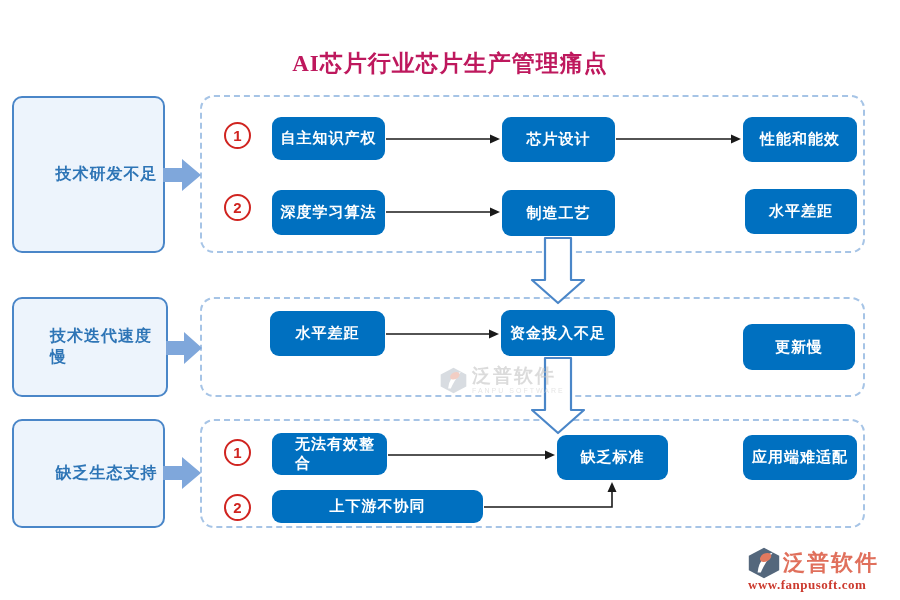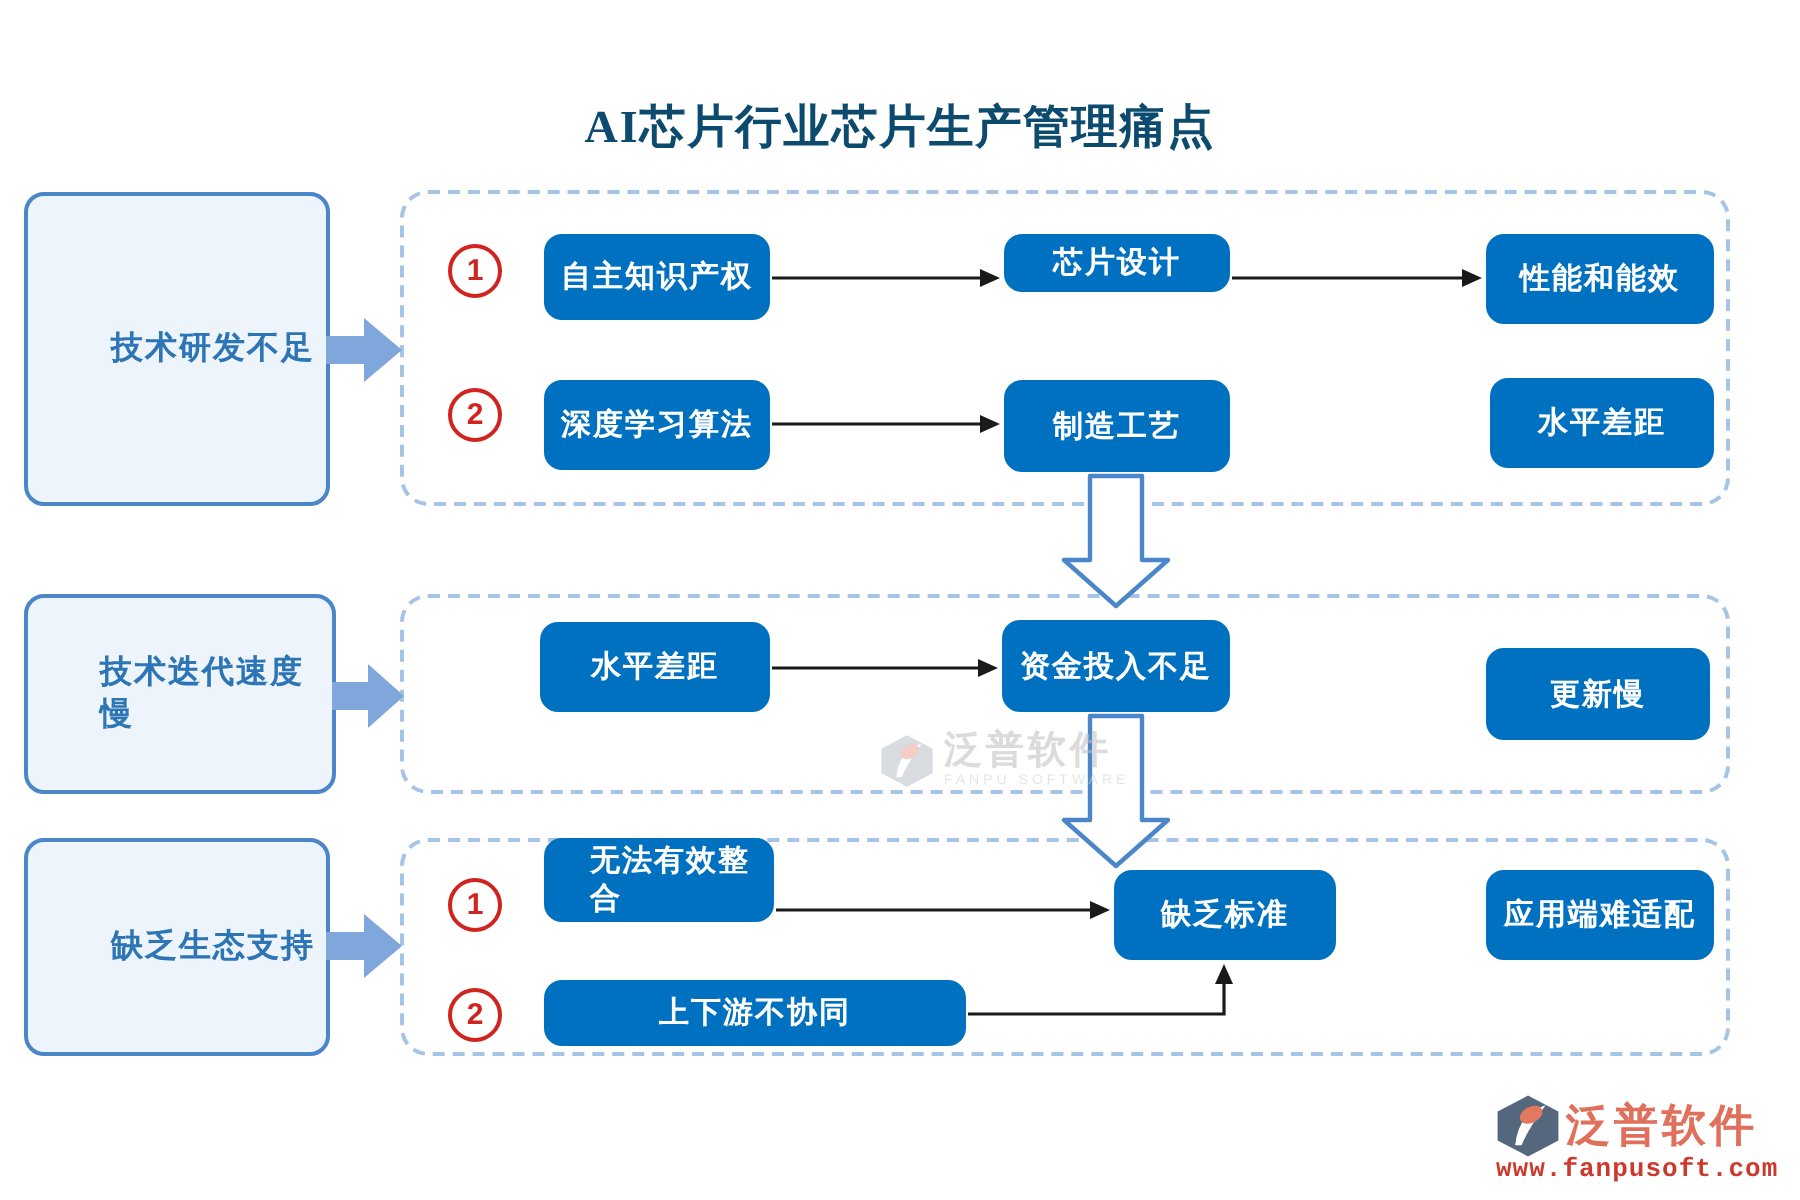--- a/index.html
+++ b/index.html
@@ -4,21 +4,21 @@
 <style>
   html,body{margin:0;padding:0;}
   body{
     width:900px;height:600px;position:relative;background:#ffffff;overflow:hidden;
     font-family:"Liberation Sans","DejaVu Sans",sans-serif;
   }
   .abs{position:absolute;box-sizing:border-box;}
   .title{
     left:0;top:48px;width:900px;text-align:center;
     font-family:"Liberation Serif","DejaVu Serif",serif;
-    font-weight:bold;font-size:23px;color:#0c4a6e;letter-spacing:1px;
+    font-weight:bold;font-size:23px;color:#be185d;letter-spacing:1px;
   }
   .panel{
     border:2px dashed #a6c4e6;border-radius:14px;background:transparent;
   }
   .category{
     background:#edf4fc;border:2px solid #4a86c8;border-radius:10px;
     display:flex;align-items:center;justify-content:center;
     color:#2e75b6;font-weight:bold;font-size:16px;letter-spacing:1px;padding-left:36px;
   }
   .node{
@@ -87,21 +87,21 @@
 
 <div class="abs badge" style="left:224px;top:122px;">
     <span>1</span>
   </div>
 <div class="abs badge" style="left:224px;top:194px;">
     <span>2</span>
   </div>
 <div class="abs node" style="left:272px;top:117px;width:113px;height:43px;">
     <span>自主知识产权</span>
   </div>
-<div class="abs node" style="left:502px;top:117px;width:113px;height:29px;text-align:right;">
+<div class="abs node" style="left:502px;top:117px;width:113px;height:45px;text-align:right;">
     <span>芯片设计</span>
   </div>
 <div class="abs node" style="left:743px;top:117px;width:114px;height:45px;align-items:center;">
     <span>性能和能效</span>
   </div>
 <div class="abs node" style="left:272px;top:190px;width:113px;height:45px;">
     <span>深度学习算法</span>
   </div>
 <div class="abs node" style="left:502px;top:190px;width:113px;height:46px;">
     <span>制造工艺</span>
@@ -119,21 +119,21 @@
 <div class="abs node" style="left:743px;top:324px;width:112px;height:46px;">
     <span>更新慢</span>
   </div>
 
 <div class="abs badge" style="left:224px;top:439px;">
     <span>1</span>
   </div>
 <div class="abs badge" style="left:224px;top:494px;">
     <span>2</span>
   </div>
-<div class="abs node" style="left:272px;top:419px;width:115px;height:42px;padding-left:23px;">
+<div class="abs node" style="left:272px;top:433px;width:115px;height:42px;padding-left:23px;">
     <span>无法有效整合</span>
   </div>
 <div class="abs node" style="left:557px;top:435px;width:111px;height:45px;">
     <span>缺乏标准</span>
   </div>
 <div class="abs node" style="left:743px;top:435px;width:114px;height:45px;">
     <span>应用端难适配</span>
   </div>
 <div class="abs node" style="left:272px;top:490px;width:211px;height:33px;">
     <span>上下游不协同</span>
@@ -153,14 +153,14 @@
 
 <div class="abs" style="left:748px;top:547px;">
   <div style="display:flex;align-items:center;gap:3px;">
     <svg width="32" height="32" viewBox="0 0 40 40">
       <path d="M20 1 L39 11 V29 L20 39 L1 29 V11 Z" fill="#54677c"></path>
       <path d="M12 32 Q14 12 31 7 Q20 22 16 32 Z" fill="#ffffff"></path>
       <ellipse cx="22" cy="13" rx="7.5" ry="5" fill="#e2795e" transform="rotate(-28 22 13)"></ellipse>
     </svg>
     <span class="logo-brand">泛普软件</span>
   </div>
-  <div class="logo-url" style="text-align:left;margin-top:-2px;font-family:Liberation Mono, monospace;">www.fanpusoft.com</div>
+  <div class="logo-url" style="text-align:left;margin-top:-2px;">www.fanpusoft.com</div>
 </div>
 
 </body></html>

